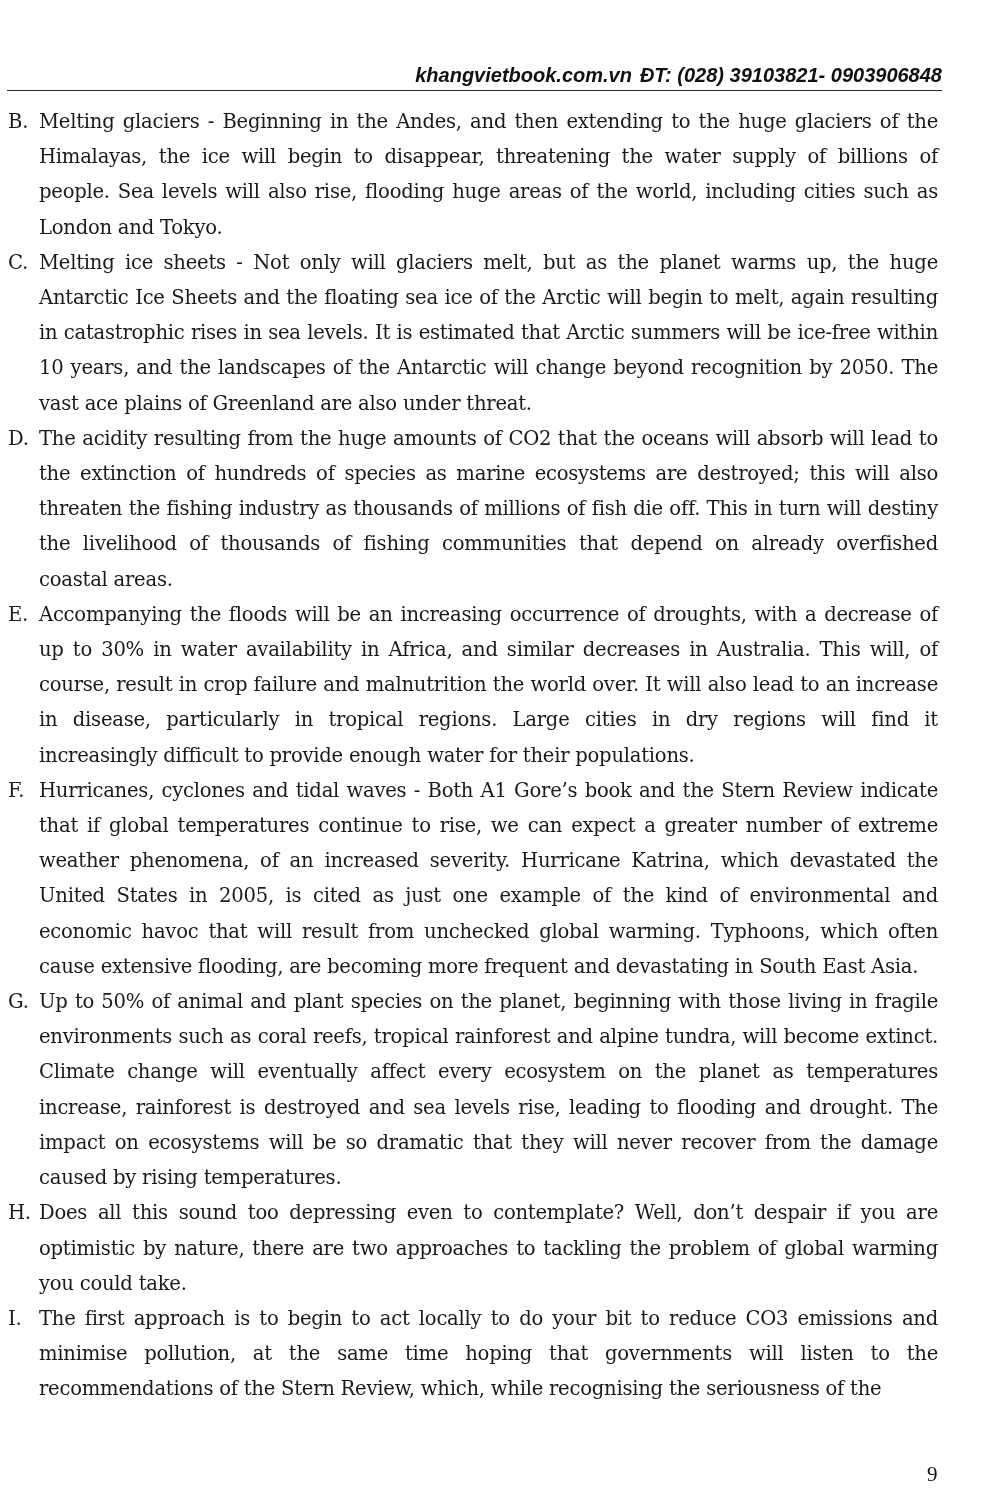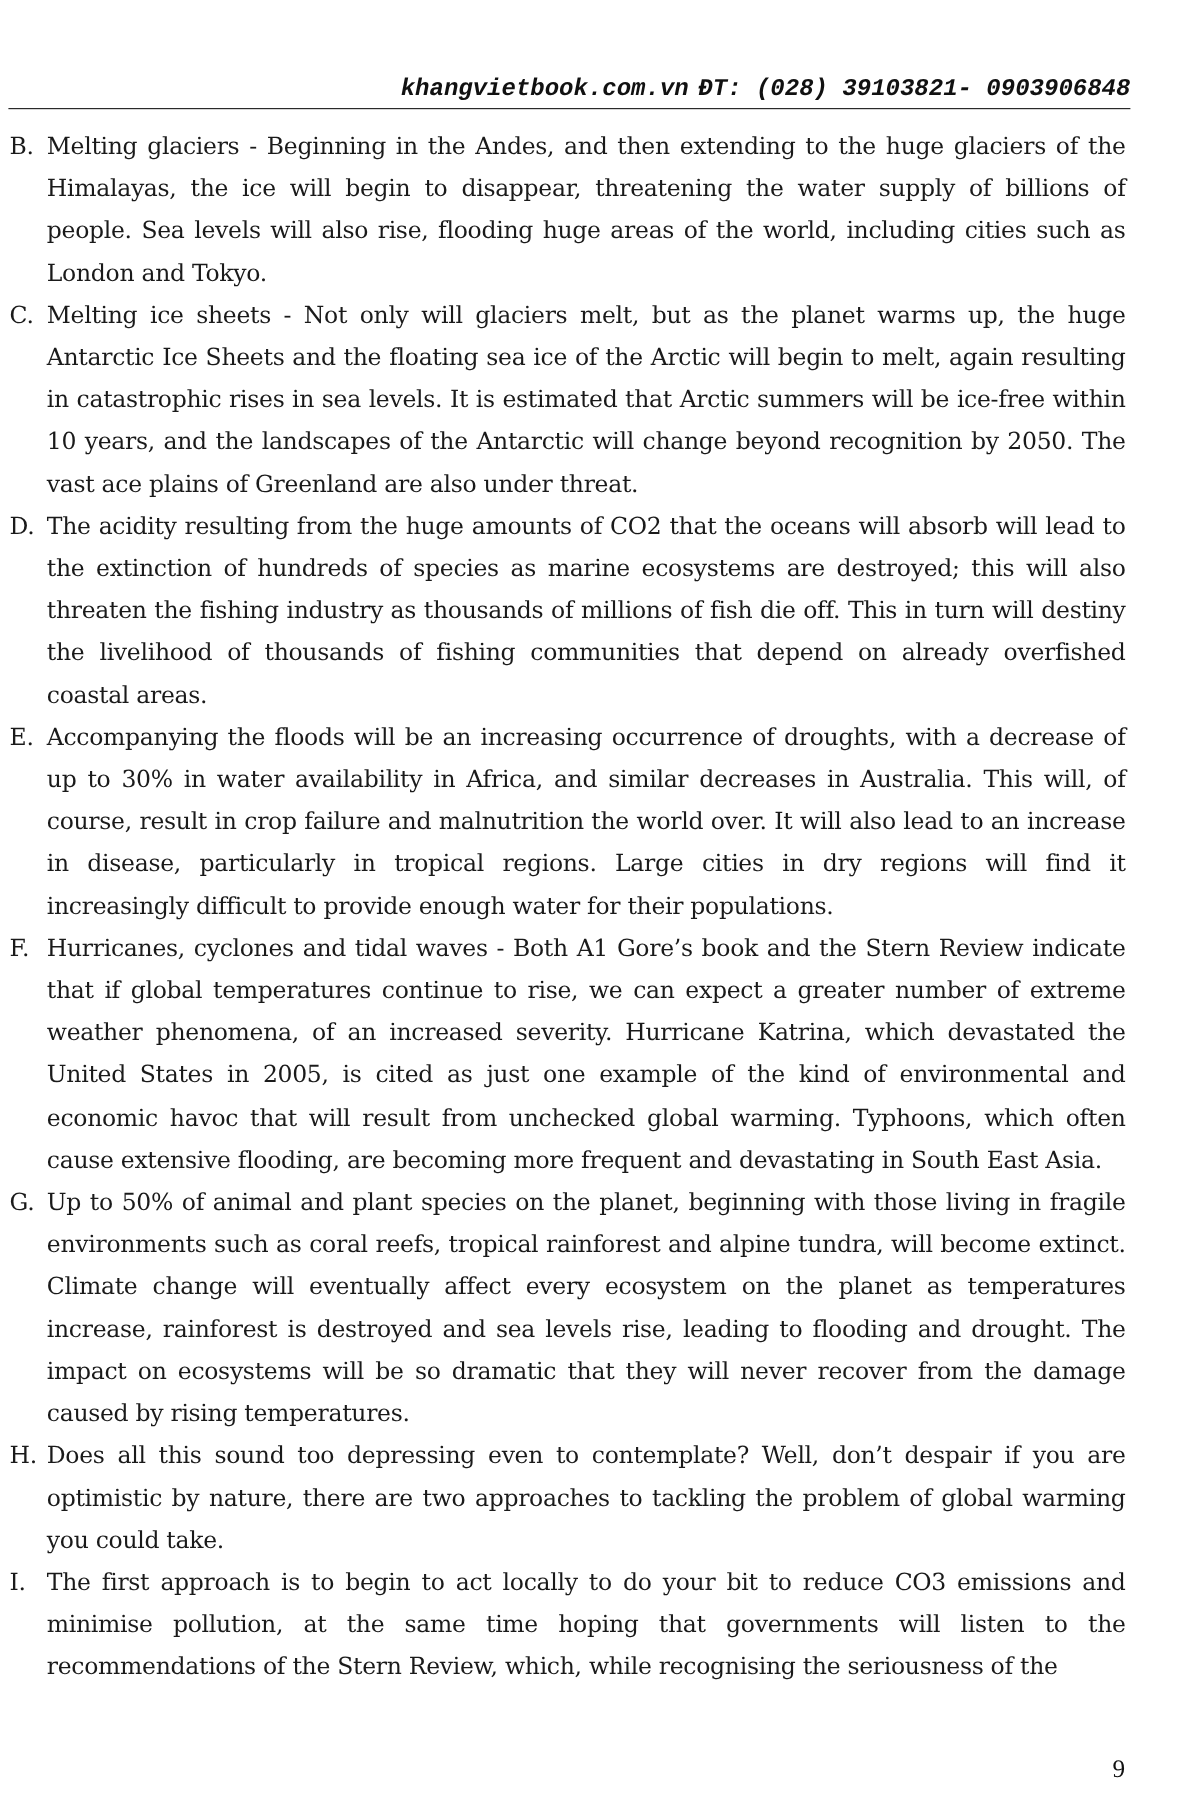--- a/index.html
+++ b/index.html
@@ -16,21 +16,21 @@
       font-family: "DejaVu Serif", "Liberation Serif", serif;
     }
     .header {
       position: absolute;
       left: 7px;
       top: 62px;
       width: 935px;
       height: 28px;
       border-bottom: 1.5px solid #2a2a2a;
       text-align: right;
-      font-family: Liberation Mono, monospace;
+      font-family: Liberation Sans, sans-serif;
       font-weight: bold;
       font-style: italic;
       font-size: 20px;
       line-height: 26px;
       color: #111;
     }
     .header .site { margin-right: 8px; }
     .content {
       position: absolute;
       left: 8px;

